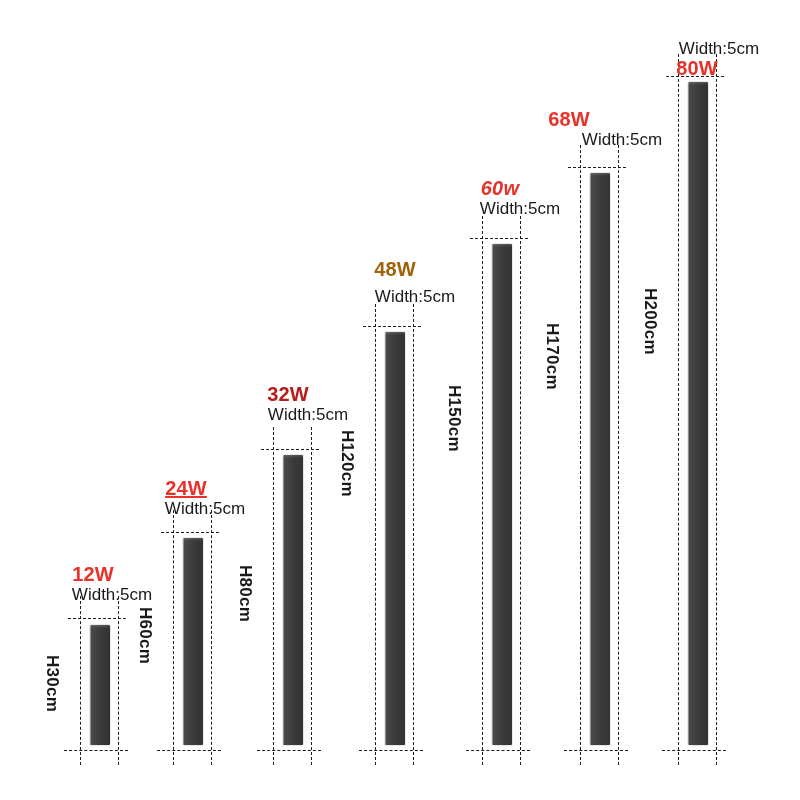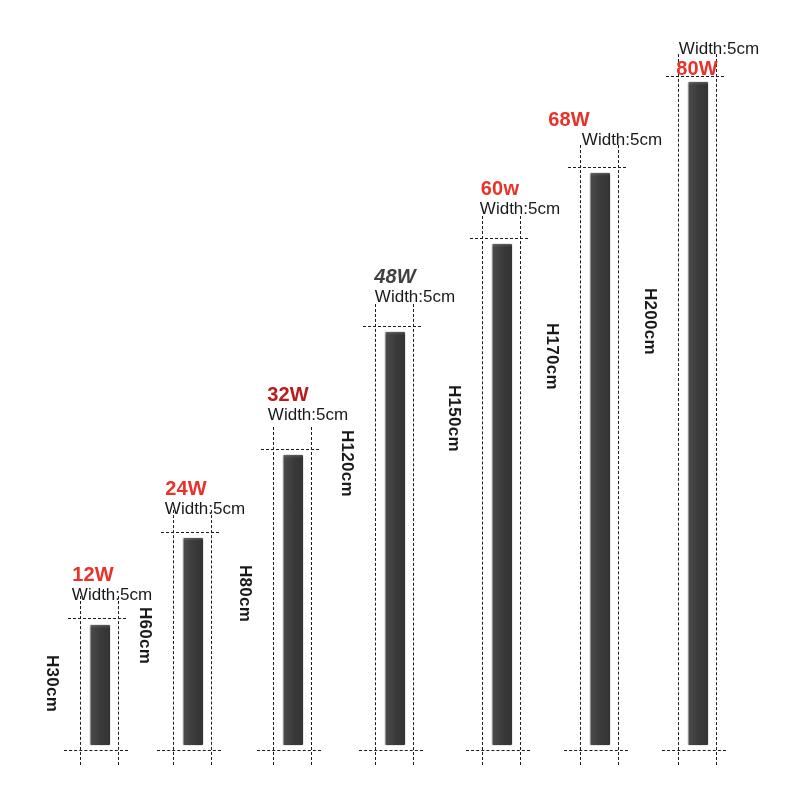--- a/index.html
+++ b/index.html
@@ -106,51 +106,51 @@
       <div class="watt" style="left: 93px; top: 563px; color: rgb(232, 50, 42);">12W</div>
       <div class="width" style="left: 112px; top: 585px; color: rgb(26, 26, 26);">Width:5cm</div>
       <div class="height-label" style="left: 62px; top: 655px; color: rgb(26, 26, 26);">H30cm</div>
     </div>
     <div class="item" style="left: 0px;">
       <div class="vguide" style="left: 173px; top: 510px; height: 255px; border-left-color: rgb(28, 28, 28);"></div>
       <div class="vguide" style="left: 211px; top: 510px; height: 255px; border-left-color: rgb(28, 28, 28);"></div>
       <div class="hguide" style="left: 161px; width: 58px; top: 532px; border-top-color: rgb(28, 28, 28);"></div>
       <div class="hguide" style="left: 157px; width: 64px; top: 750px; border-top-color: rgb(28, 28, 28);"></div>
       <div class="bar" style="left: 183px; top: 538px; width: 20px; height: 207px;"></div>
-      <div class="watt" style="left: 186px; top: 477px; color: rgb(232, 50, 42);">24W</div>
+      <div class="watt" style="left: 186px; top: 477px; color: rgb(232, 50, 42); text-decoration: underline;">24W</div>
       <div class="width" style="left: 205px; top: 499px; color: rgb(26, 26, 26);">Width:5cm</div>
       <div class="height-label" style="left: 155px; top: 607px; color: rgb(26, 26, 26);">H60cm</div>
     </div>
     <div class="item" style="left: 0px;">
       <div class="vguide" style="left: 273px; top: 427px; height: 338px; border-left-color: rgb(28, 28, 28);"></div>
       <div class="vguide" style="left: 311px; top: 427px; height: 338px; border-left-color: rgb(28, 28, 28);"></div>
       <div class="hguide" style="left: 261px; width: 58px; top: 449px; border-top-color: rgb(28, 28, 28);"></div>
       <div class="hguide" style="left: 257px; width: 64px; top: 750px; border-top-color: rgb(28, 28, 28);"></div>
       <div class="bar" style="left: 283px; top: 455px; width: 20px; height: 290px;"></div>
       <div class="watt" style="left: 288px; top: 383px; color: #b91c1c;">32W</div>
       <div class="width" style="left: 308px; top: 405px; color: rgb(26, 26, 26);">Width:5cm</div>
       <div class="height-label" style="left: 255px; top: 565px; color: rgb(26, 26, 26);">H80cm</div>
     </div>
     <div class="item" style="left: 0px;">
       <div class="vguide" style="left: 375px; top: 304px; height: 461px; border-left-color: rgb(28, 28, 28);"></div>
       <div class="vguide" style="left: 413px; top: 304px; height: 461px; border-left-color: rgb(28, 28, 28);"></div>
       <div class="hguide" style="left: 363px; width: 58px; top: 326px; border-top-color: rgb(28, 28, 28);"></div>
       <div class="hguide" style="left: 359px; width: 64px; top: 750px; border-top-color: rgb(28, 28, 28);"></div>
       <div class="bar" style="left: 385px; top: 332px; width: 20px; height: 413px;"></div>
-      <div class="watt" style="left: 395px; top: 265px; color: #404040; font-style: italic;">48W</div>
+      <div class="watt" style="left: 395px; top: 258px; color: #a16207;">48W</div>
       <div class="width" style="left: 415px; top: 287px; color: rgb(26, 26, 26);">Width:5cm</div>
       <div class="height-label" style="left: 357px; top: 430px; color: rgb(26, 26, 26);">H120cm</div>
     </div>
     <div class="item" style="left: 0px;">
       <div class="vguide" style="left: 482px; top: 216px; height: 549px; border-left-color: rgb(28, 28, 28);"></div>
       <div class="vguide" style="left: 520px; top: 216px; height: 549px; border-left-color: rgb(28, 28, 28);"></div>
       <div class="hguide" style="left: 470px; width: 58px; top: 238px; border-top-color: rgb(28, 28, 28);"></div>
       <div class="hguide" style="left: 466px; width: 64px; top: 750px; border-top-color: rgb(28, 28, 28);"></div>
       <div class="bar" style="left: 492px; top: 244px; width: 20px; height: 501px;"></div>
-      <div class="watt" style="left: 500px; top: 177px; color: rgb(232, 50, 42);">60w</div>
+      <div class="watt" style="left: 500px; top: 177px; color: rgb(232, 50, 42); font-style: italic;">60w</div>
       <div class="width" style="left: 520px; top: 199px; color: rgb(26, 26, 26);">Width:5cm</div>
       <div class="height-label" style="left: 464px; top: 385px; color: rgb(26, 26, 26);">H150cm</div>
     </div>
     <div class="item" style="left: 0px;">
       <div class="vguide" style="left: 580px; top: 145px; height: 620px; border-left-color: rgb(28, 28, 28);"></div>
       <div class="vguide" style="left: 618px; top: 145px; height: 620px; border-left-color: rgb(28, 28, 28);"></div>
       <div class="hguide" style="left: 568px; width: 58px; top: 167px; border-top-color: rgb(28, 28, 28);"></div>
       <div class="hguide" style="left: 564px; width: 64px; top: 750px; border-top-color: rgb(28, 28, 28);"></div>
       <div class="bar" style="left: 590px; top: 173px; width: 20px; height: 572px;"></div>
       <div class="watt" style="left: 569px; top: 108px; color: rgb(232, 50, 42);">68W</div>

